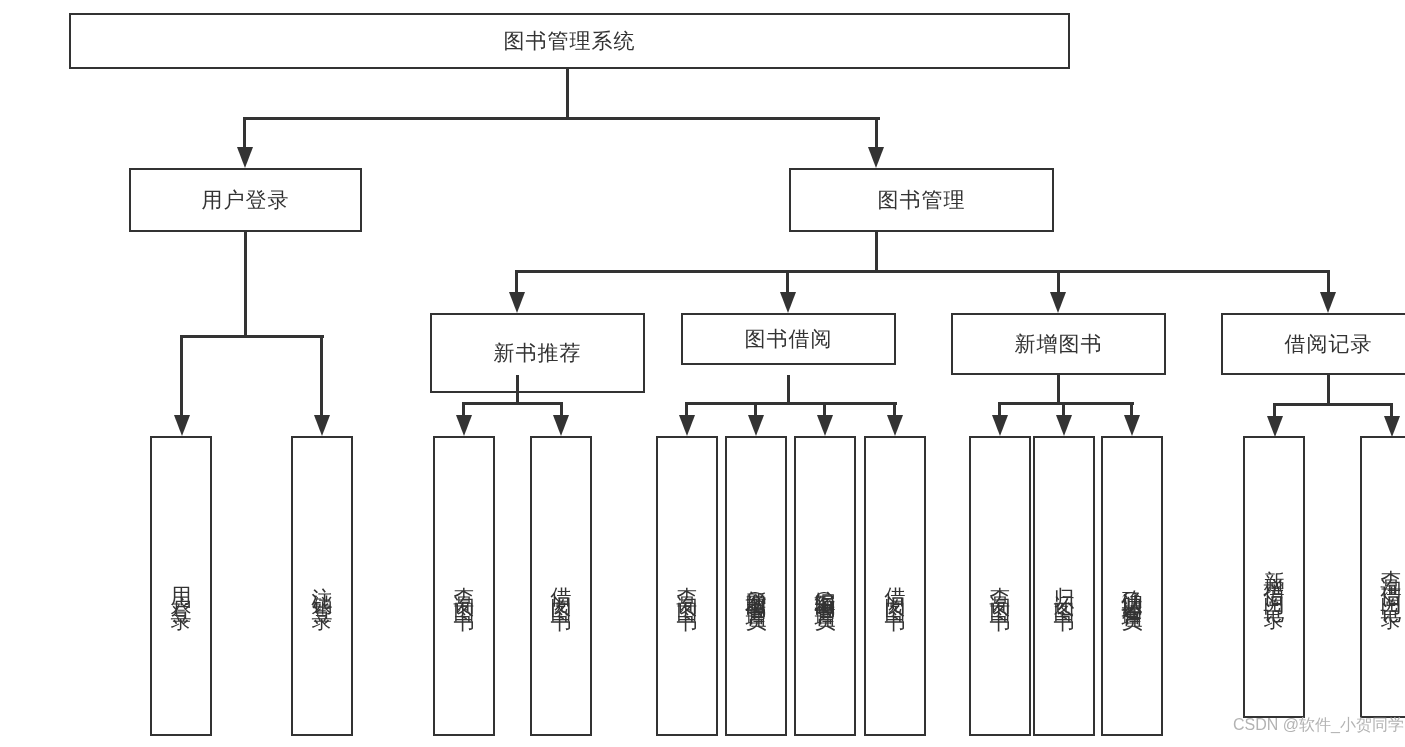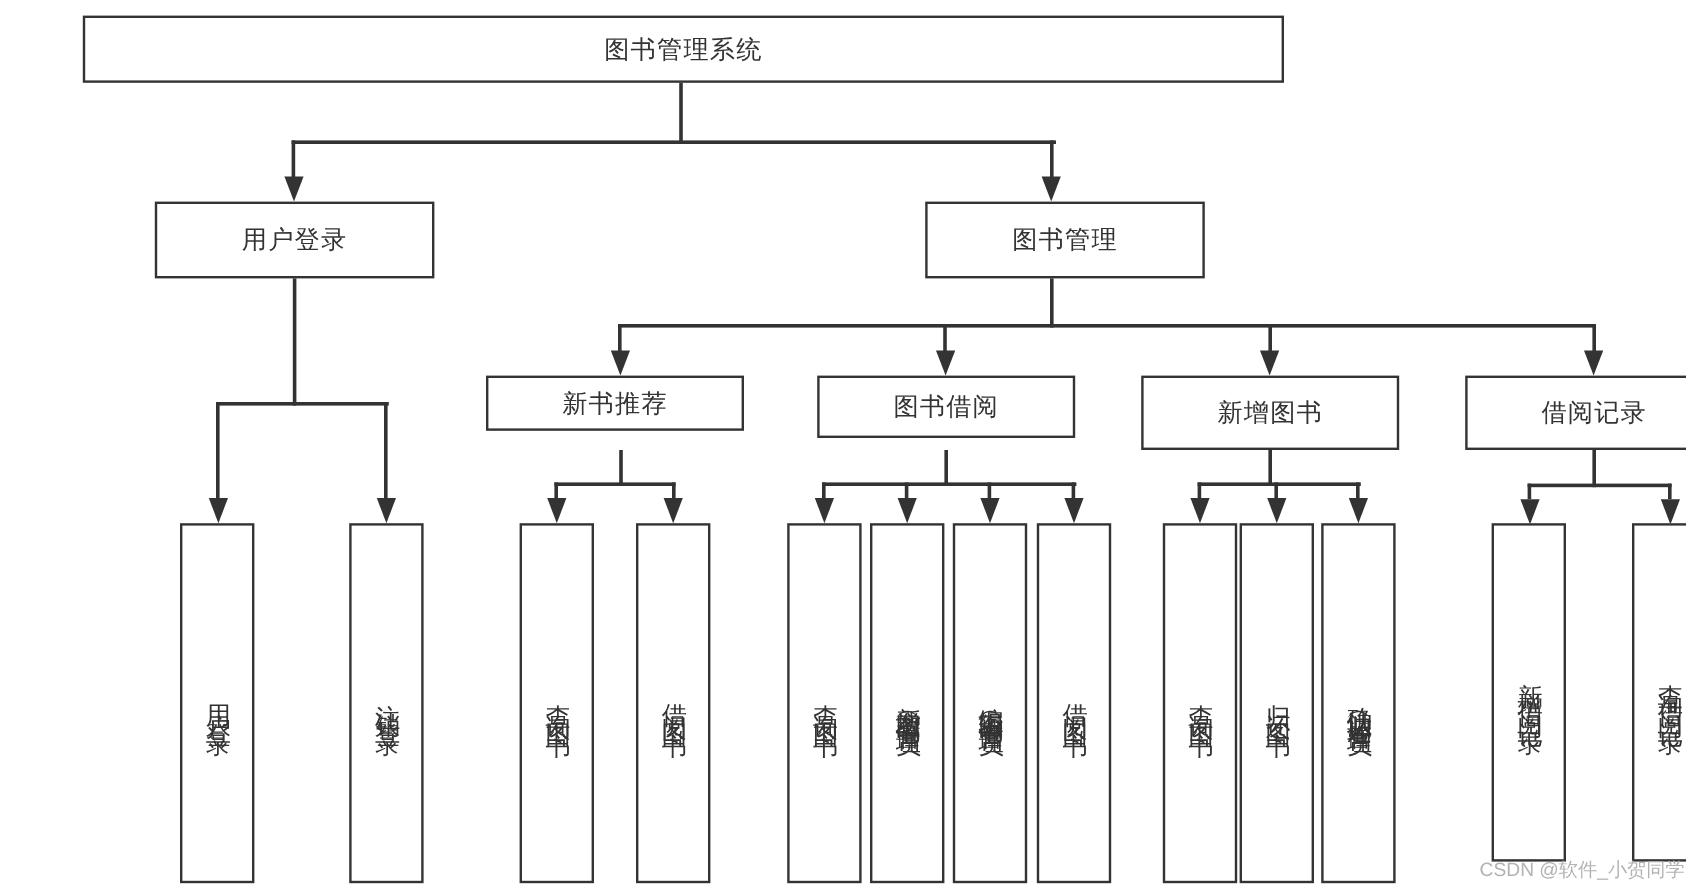--- a/index.html
+++ b/index.html
@@ -66,21 +66,21 @@
   <div class="line" style="left:519px;top:69px;width:3px;height:49px"></div>
   <div class="line" style="left:196px;top:117px;width:637px;height:3px"></div>
   <div class="line" style="left:196px;top:117px;width:3px;height:31px"></div>
   <div class="line" style="left:828px;top:117px;width:3px;height:31px"></div>
   <div class="arrow" style="left:190px;top:147px"></div>
   <div class="arrow" style="left:821px;top:147px"></div>
 
   <div class="box" style="left:82px;top:168px;width:233px;height:64px">
     <span class="h-label">用户登录</span>
   </div>
-  <div class="box" style="left:724px;top:168px;width:233px;height:64px">
+  <div class="box" style="left:742px;top:168px;width:265px;height:64px">
     <span class="h-label">图书管理</span>
   </div>
 
   <div class="line" style="left:197px;top:232px;width:3px;height:106px"></div>
   <div class="line" style="left:133px;top:335px;width:144px;height:3px"></div>
   <div class="line" style="left:133px;top:335px;width:3px;height:81px"></div>
   <div class="line" style="left:273px;top:335px;width:3px;height:81px"></div>
   <div class="arrow" style="left:127px;top:415px"></div>
   <div class="arrow" style="left:267px;top:415px"></div>
 
@@ -88,21 +88,21 @@
   <div class="line" style="left:468px;top:270px;width:815px;height:3px"></div>
   <div class="line" style="left:468px;top:270px;width:3px;height:23px"></div>
   <div class="line" style="left:739px;top:270px;width:3px;height:23px"></div>
   <div class="line" style="left:1010px;top:270px;width:3px;height:23px"></div>
   <div class="line" style="left:1280px;top:270px;width:3px;height:23px"></div>
   <div class="arrow" style="left:462px;top:292px"></div>
   <div class="arrow" style="left:733px;top:292px"></div>
   <div class="arrow" style="left:1003px;top:292px"></div>
   <div class="arrow" style="left:1273px;top:292px"></div>
 
-  <div class="box" style="left:358px;top:313px;width:215px;height:46px">
+  <div class="box" style="left:383px;top:313px;width:215px;height:80px">
     <span class="h-label">新书推荐</span>
   </div>
   <div class="box" style="left:634px;top:313px;width:215px;height:52px">
     <span class="h-label">图书借阅</span>
   </div>
   <div class="box" style="left:904px;top:313px;width:215px;height:62px">
     <span class="h-label">新增图书</span>
   </div>
   <div class="box" style="left:1174px;top:313px;width:215px;height:62px">
     <span class="h-label">借阅记录</span>

